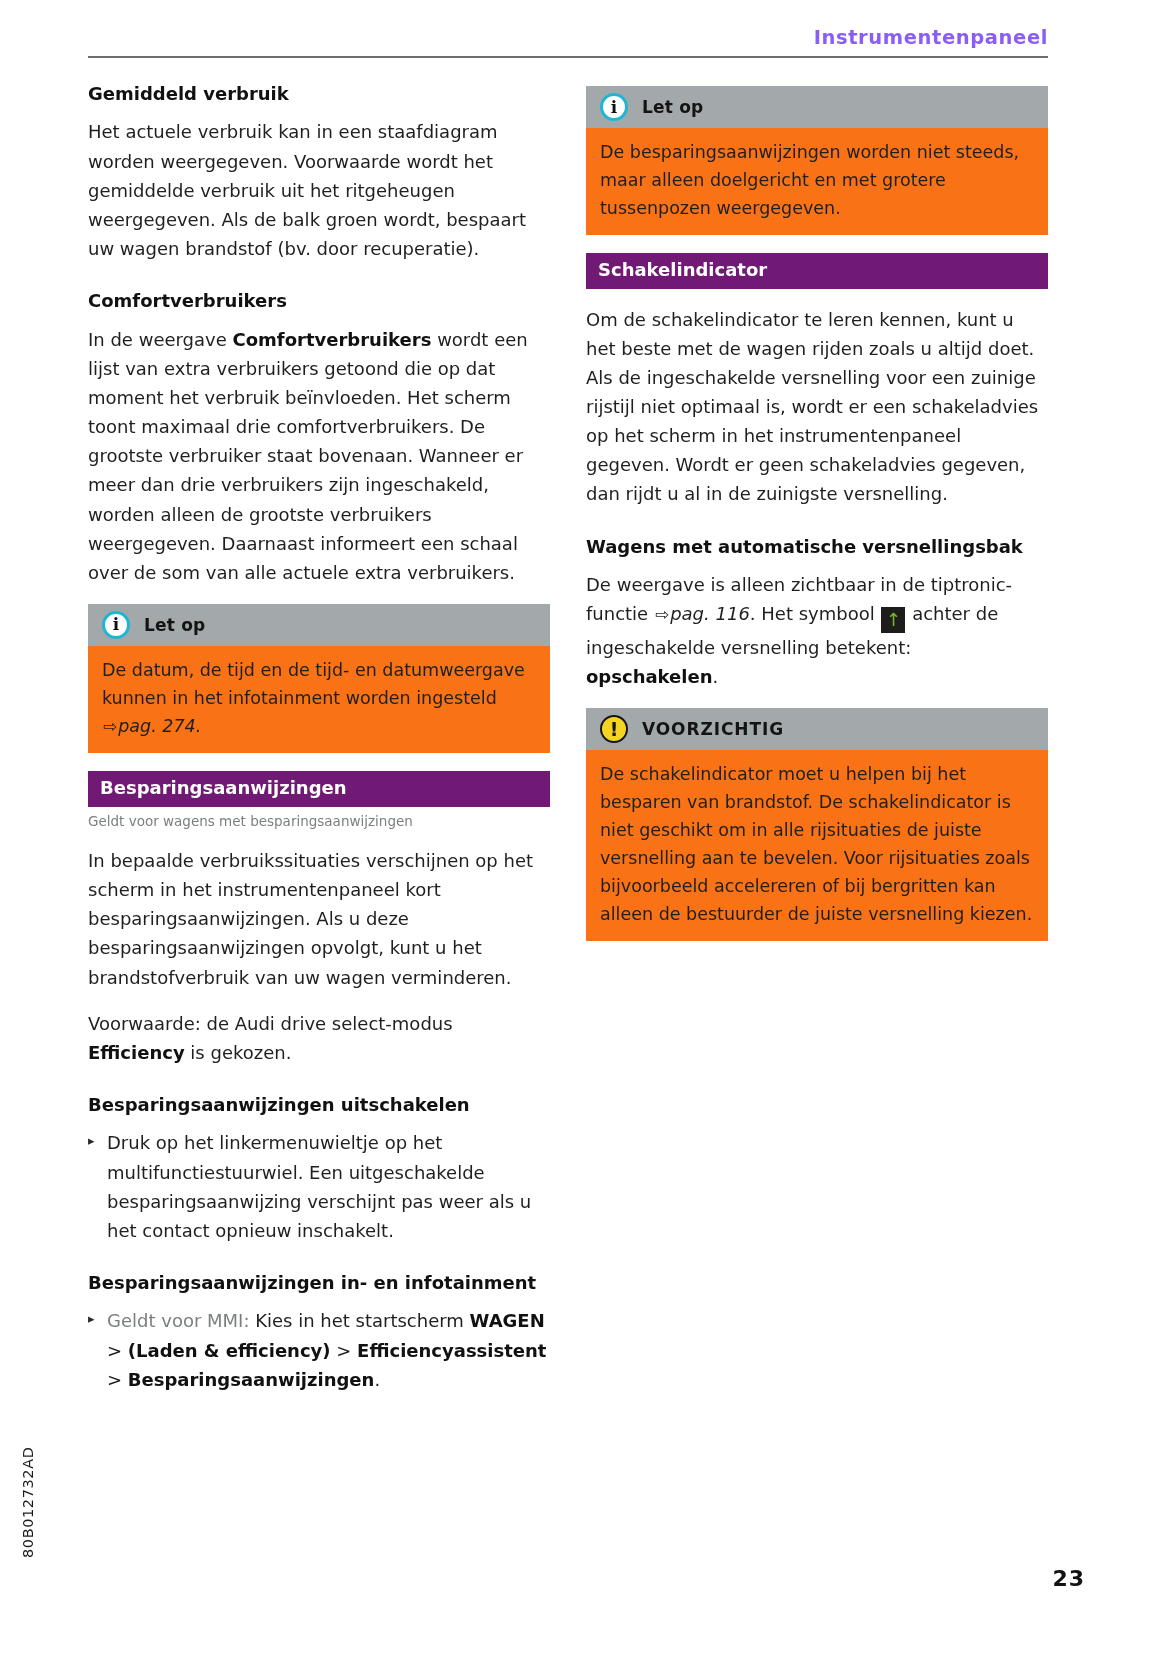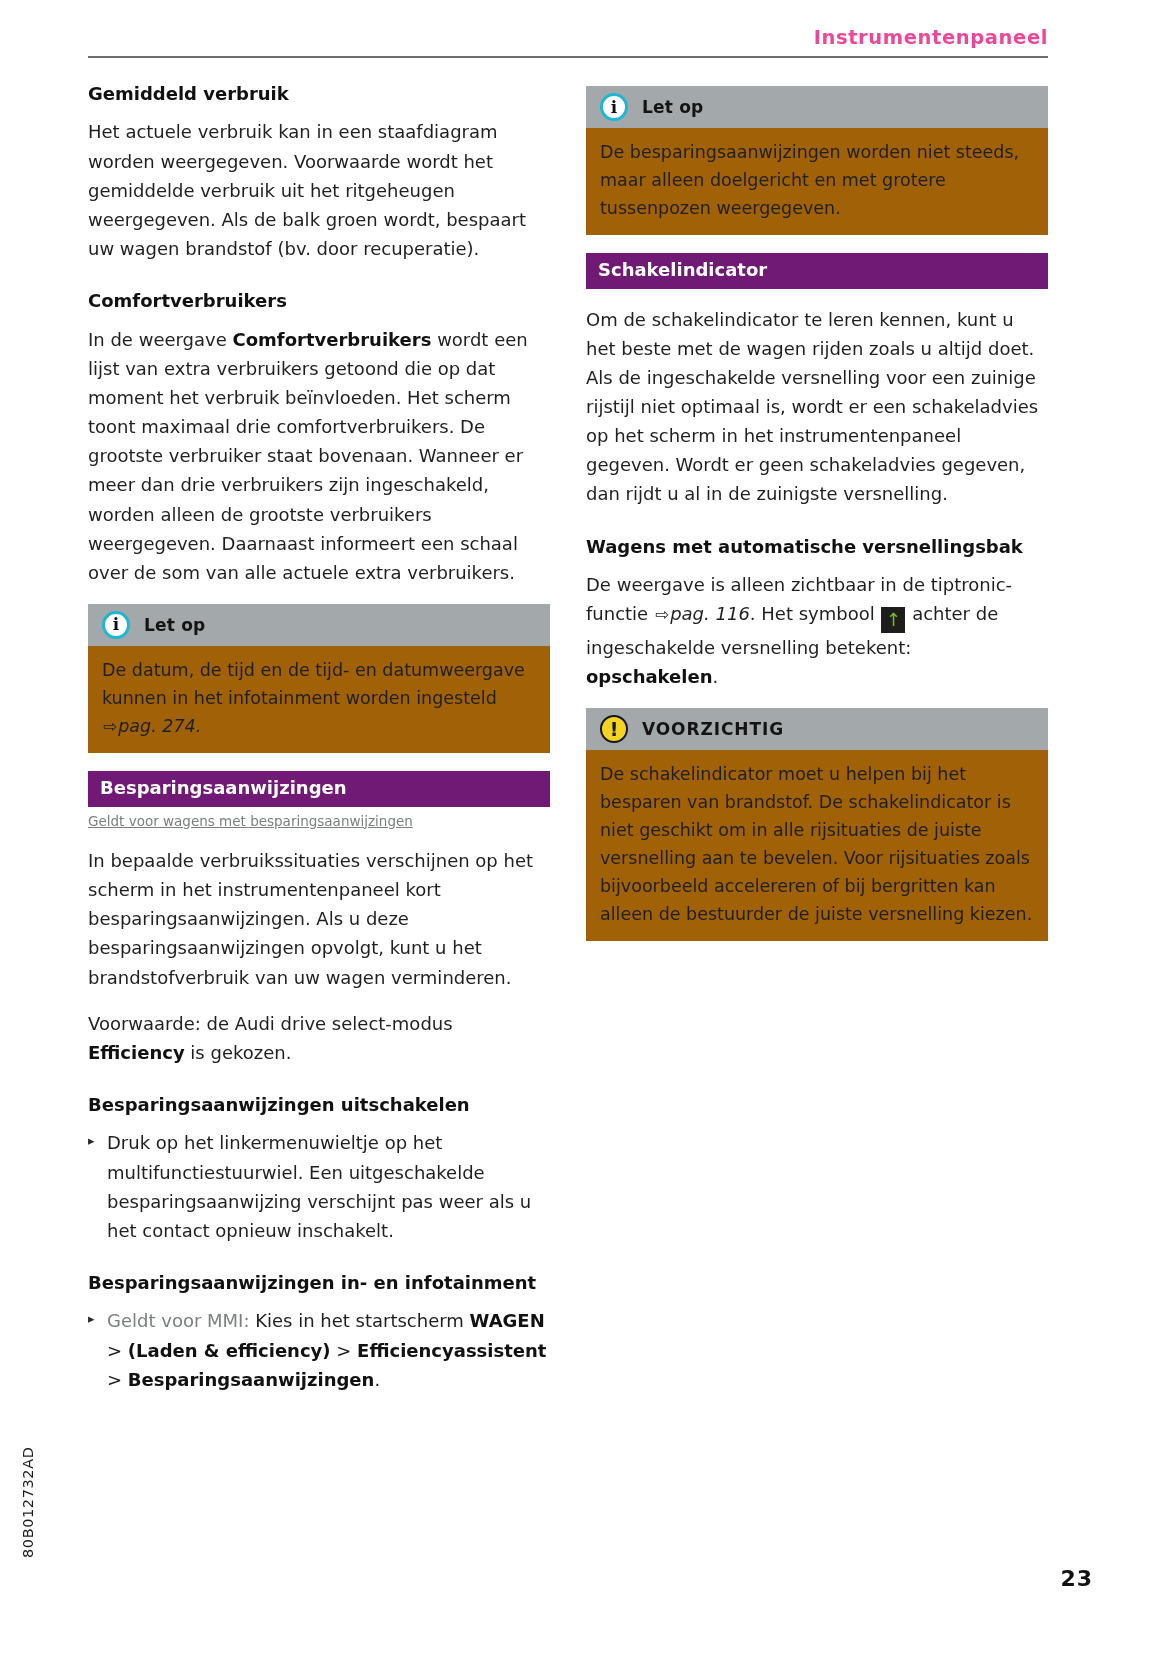--- a/index.html
+++ b/index.html
@@ -19,21 +19,21 @@
     position: absolute;
     left: 88px;
     top: 26px;
     width: 960px;
   }
   #header .title {
     text-align: right;
     font-size: 19.5px;
     font-weight: bold;
     letter-spacing: 0.6px;
-    color: #ec4899;
+    color: #8b5cf6;
     padding-bottom: 7px;
   }
   #header .rule {
     height: 1.5px;
     background: #6d6d6d;
     width: 100%;
   }
 
   
   #columns {
@@ -75,41 +75,40 @@
     font-weight: bold;
     padding: 6px 12px 7px 12px;
     line-height: 1.25;
     margin-top: 6px;
   }
   .red-bar-sub {
     font-size: 13.5px;
     color: #7b7f80;
     margin: 5px 0 16px 0;
     line-height: 1.35;
-    text-decoration: underline;
   }
 
   
   .note-box { margin: 4px 0 18px 0; width: 100%; }
   .note-head {
     background: #a3a8aa;
     display: flex;
     align-items: center;
     gap: 14px;
     padding: 7px 14px 7px 14px;
   }
   .note-head .note-title {
     font-size: 17px;
     font-weight: bold;
     color: #141414;
     letter-spacing: 0.2px;
   }
   .note-head .note-title.caps { letter-spacing: 0.9px; }
   .note-body {
-    background: #a16207;
+    background: #f97316;
     padding: 10px 14px 13px 14px;
     font-size: 17.5px;
     line-height: 1.6;
     color: #1f1f1f;
   }
 
   
   .icon-circle {
     width: 28px; height: 28px;
     flex: 0 0 28px;
@@ -179,21 +178,21 @@
     transform: rotate(-90deg);
     font-size: 14.5px;
     letter-spacing: 0.6px;
     color: #1a1a1a;
     white-space: nowrap;
   }
 
   
   #pagenum {
     position: absolute;
-    right: 72px;
+    right: 80px;
     bottom: 62px;
     font-size: 22px;
     font-weight: bold;
     letter-spacing: 1px;
     color: #111;
   }
 </style>
 </head>
 <body>
 

